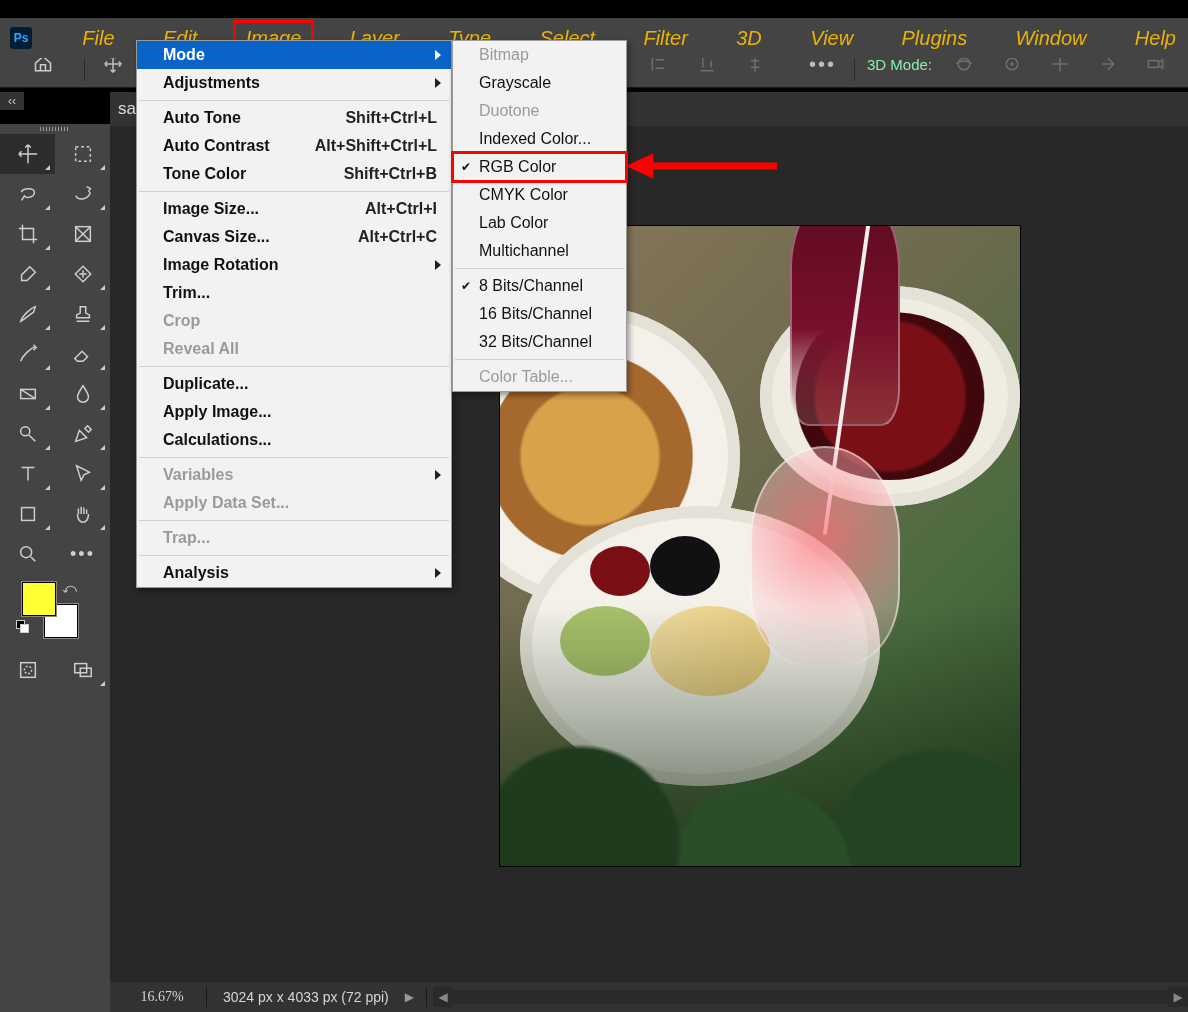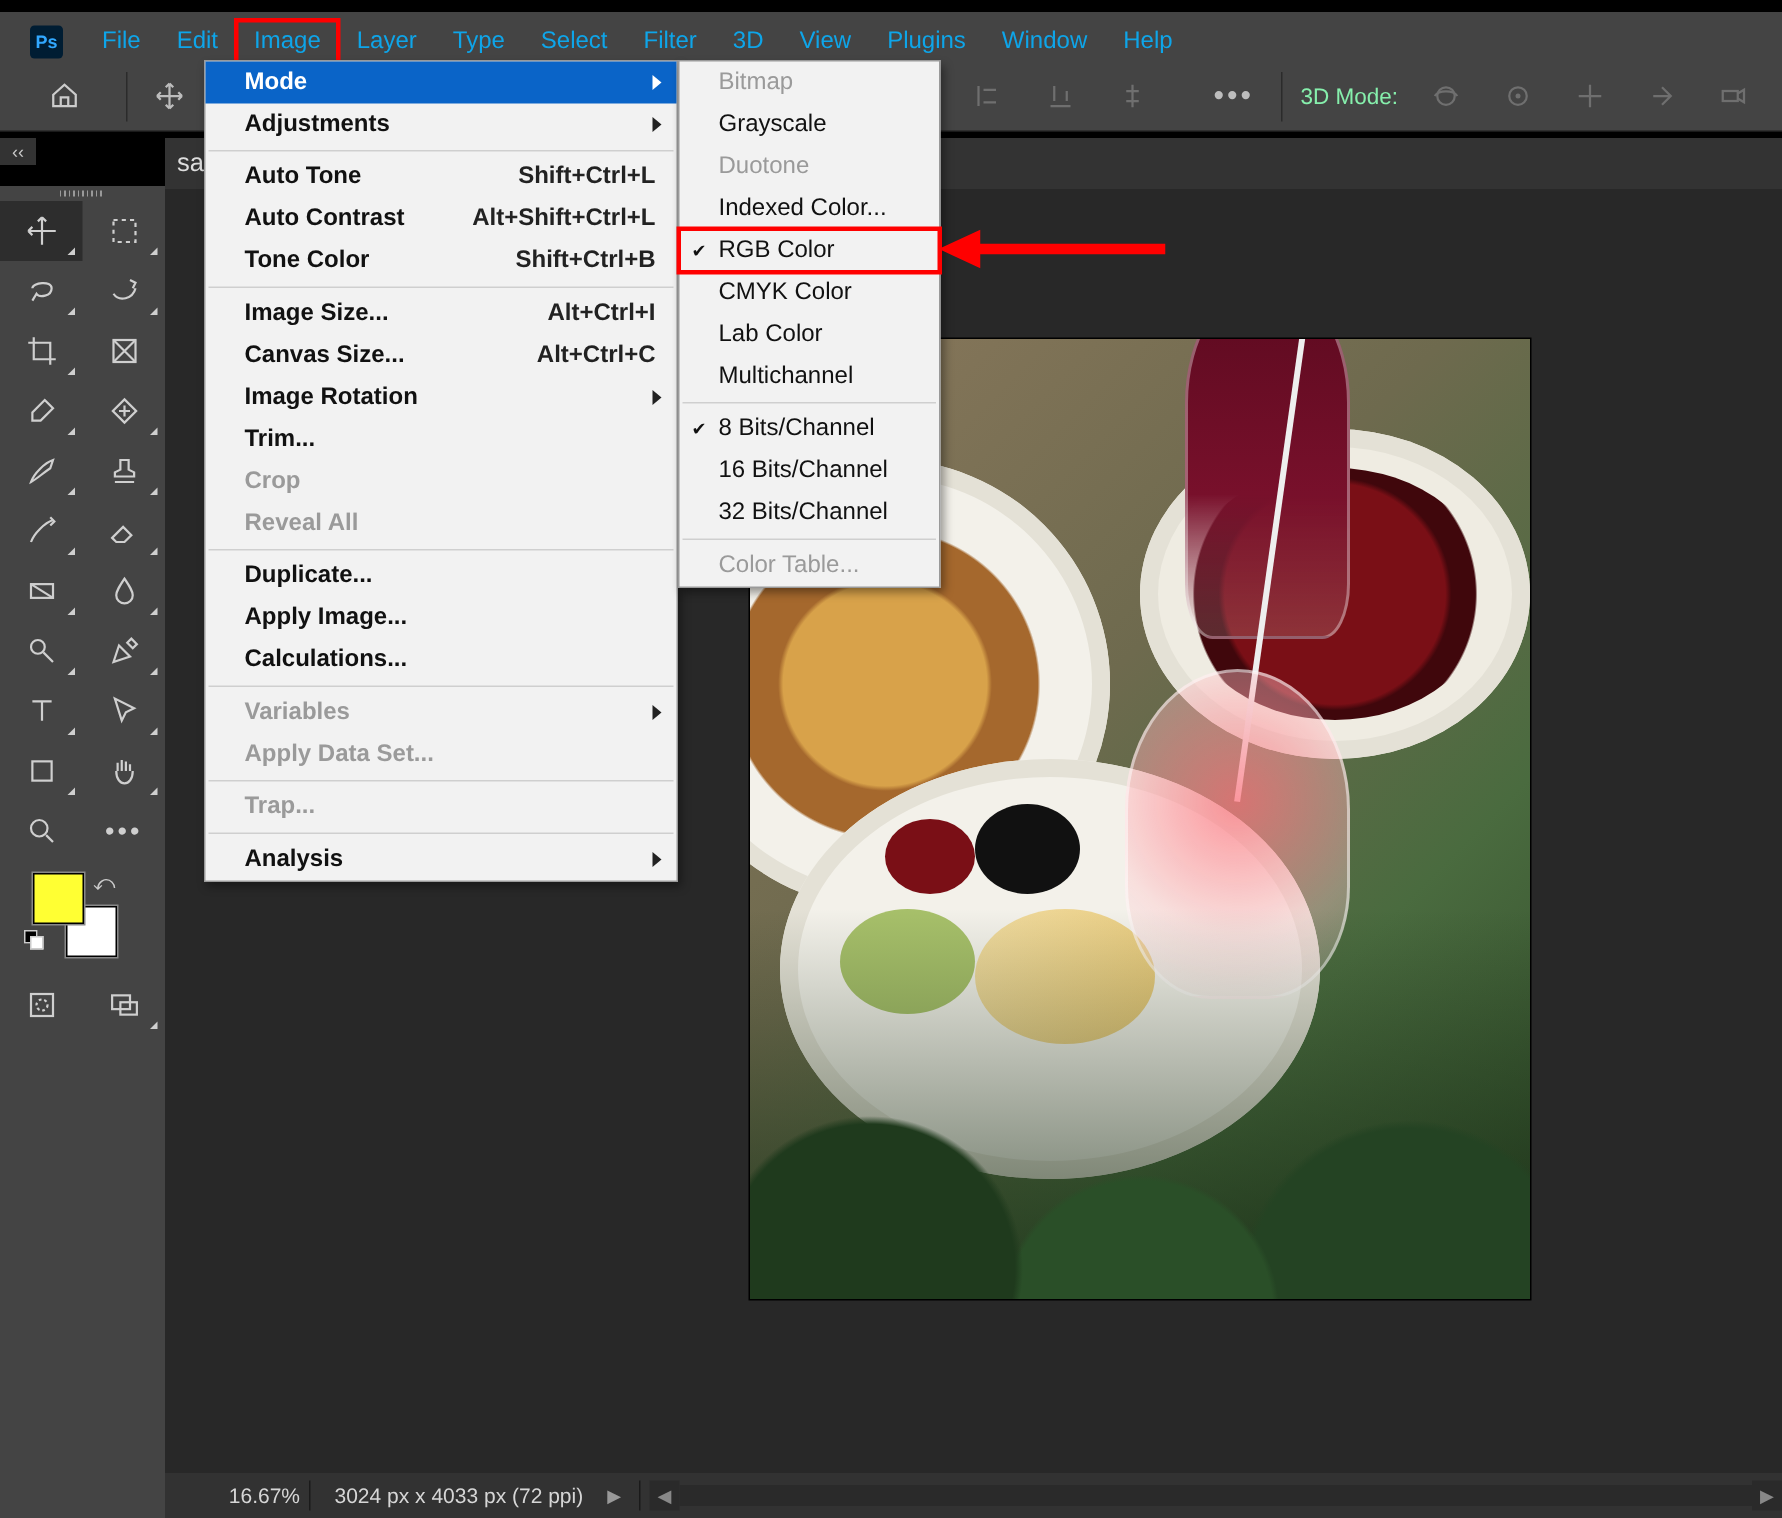--- a/index.html
+++ b/index.html
@@ -1,21 +1,21 @@
 <!DOCTYPE html>
 <html><head>
 <meta charset="utf-8">
 <style>
   * { box-sizing: border-box; margin: 0; padding: 0; font-family: "Segoe UI", Tahoma, sans-serif; }
   body { background: #000; width: 1188px; height: 1012px; overflow: hidden; color: #ccc; position: relative; }
 
   
-  .menubar { position: absolute; left: 0; top: 8px; right: 0; height: 40px; background: #444444; display: flex; align-items: center; padding-left: 20px; z-index: 10; }
+  .menubar { position: absolute; left: 0; top: 18px; right: 0; height: 40px; background: #444444; display: flex; align-items: center; padding-left: 10px; z-index: 10; justify-content: space-between; }
   .ps-logo { width: 22px; height: 22px; background: #001d33; color: #31a8ff; font-weight: 700; font-size: 12px; display: flex; align-items: center; justify-content: center; border-radius: 3px; margin-right: 14px; }
-  .menu-item { font-size: 16px; color: #0ea5e9; padding: 6px 12px; cursor: default; }
+  .menu-item { font-size: 20px; color: #eab308; padding: 6px 12px; cursor: default; font-style: italic; }
   .menu-item.highlight { outline: 3px solid #ff0000; outline-offset: -2px; }
 
   
   .optionsbar { position: absolute; left: 0; top: 40px; right: 0; height: 48px; background: #444444; border-top: 1px solid #2a2a2a; border-bottom: 1px solid #1a1a1a; display: flex; align-items: center; z-index: 5; }
   .home-btn { width: 38px; height: 34px; margin-left: 24px; margin-right: 18px; display: flex; align-items: center; justify-content: center; }
   .opt-sep { width: 1px; height: 34px; background: #2b2b2b; margin: 0 4px; }
   .opt-icon { width: 28px; height: 28px; margin: 0 10px; display: flex; align-items: center; justify-content: center; color: #bdbdbd; }
   .opt-icon.dim { color: #6f6f6f; }
   .opt-label { color: #86efac; font-size: 15px; margin: 0 8px; }
   .opt-dots { font-size: 20px; letter-spacing: 2px; color: #bdbdbd; margin: 0 14px; }
@@ -60,21 +60,21 @@
   .artboard .f3{left:60px;top:380px;width:90px;height:70px;background:#a7c06a;}
   .artboard .f4{left:150px;top:380px;width:120px;height:90px;background:linear-gradient(120deg,#f0dba0,#e8c978);}
   .artboard .ferns{position:absolute;left:-40px;right:-40px;bottom:-40px;height:300px;background:
       radial-gradient(circle at 20% 80%,#1f3a1d 0 18%,transparent 19%),
       radial-gradient(circle at 50% 90%,#2a4f28 0 22%,transparent 23%),
       radial-gradient(circle at 80% 85%,#244323 0 20%,transparent 21%),
       linear-gradient(transparent,rgba(20,40,18,.8));}
 
   
   .statusbar { position: absolute; left: 110px; right: 0; bottom: 0; height: 30px; background: #323232; display: flex; align-items: center; font-size: 14px; color: #d6d6d6; z-index: 2; }
-  .status-zoom { width: 90px; padding-left: 14px; text-align: right; }
+  .status-zoom { width: 90px; padding-left: 14px; text-align: center; font-family: Liberation Serif, serif; }
   .status-sep { width: 1px; height: 20px; background: #1a1a1a; margin: 0 6px; }
   .status-dims { padding: 0 10px; }
   .status-arrow { color: #999; font-size: 12px; padding: 0 6px; }
   .status-scroll { flex: 1; display:flex; align-items:center; }
   .status-scroll .track{flex:1;height:14px;background:#2a2a2a;position:relative;}
   .status-scroll .btn{width:20px;height:20px;background:#2a2a2a;color:#888;display:flex;align-items:center;justify-content:center;font-size:12px;}
 
   
   .dropdown { position: absolute; background: #f2f2f2; color: #111; border: 1px solid #9a9a9a; box-shadow: 2px 3px 6px rgba(0,0,0,.4); font-size: 16px; z-index: 50; }
   .dd-row { display: flex; align-items: center; height: 28px; padding: 0 14px 0 26px; position: relative; white-space: nowrap; }

